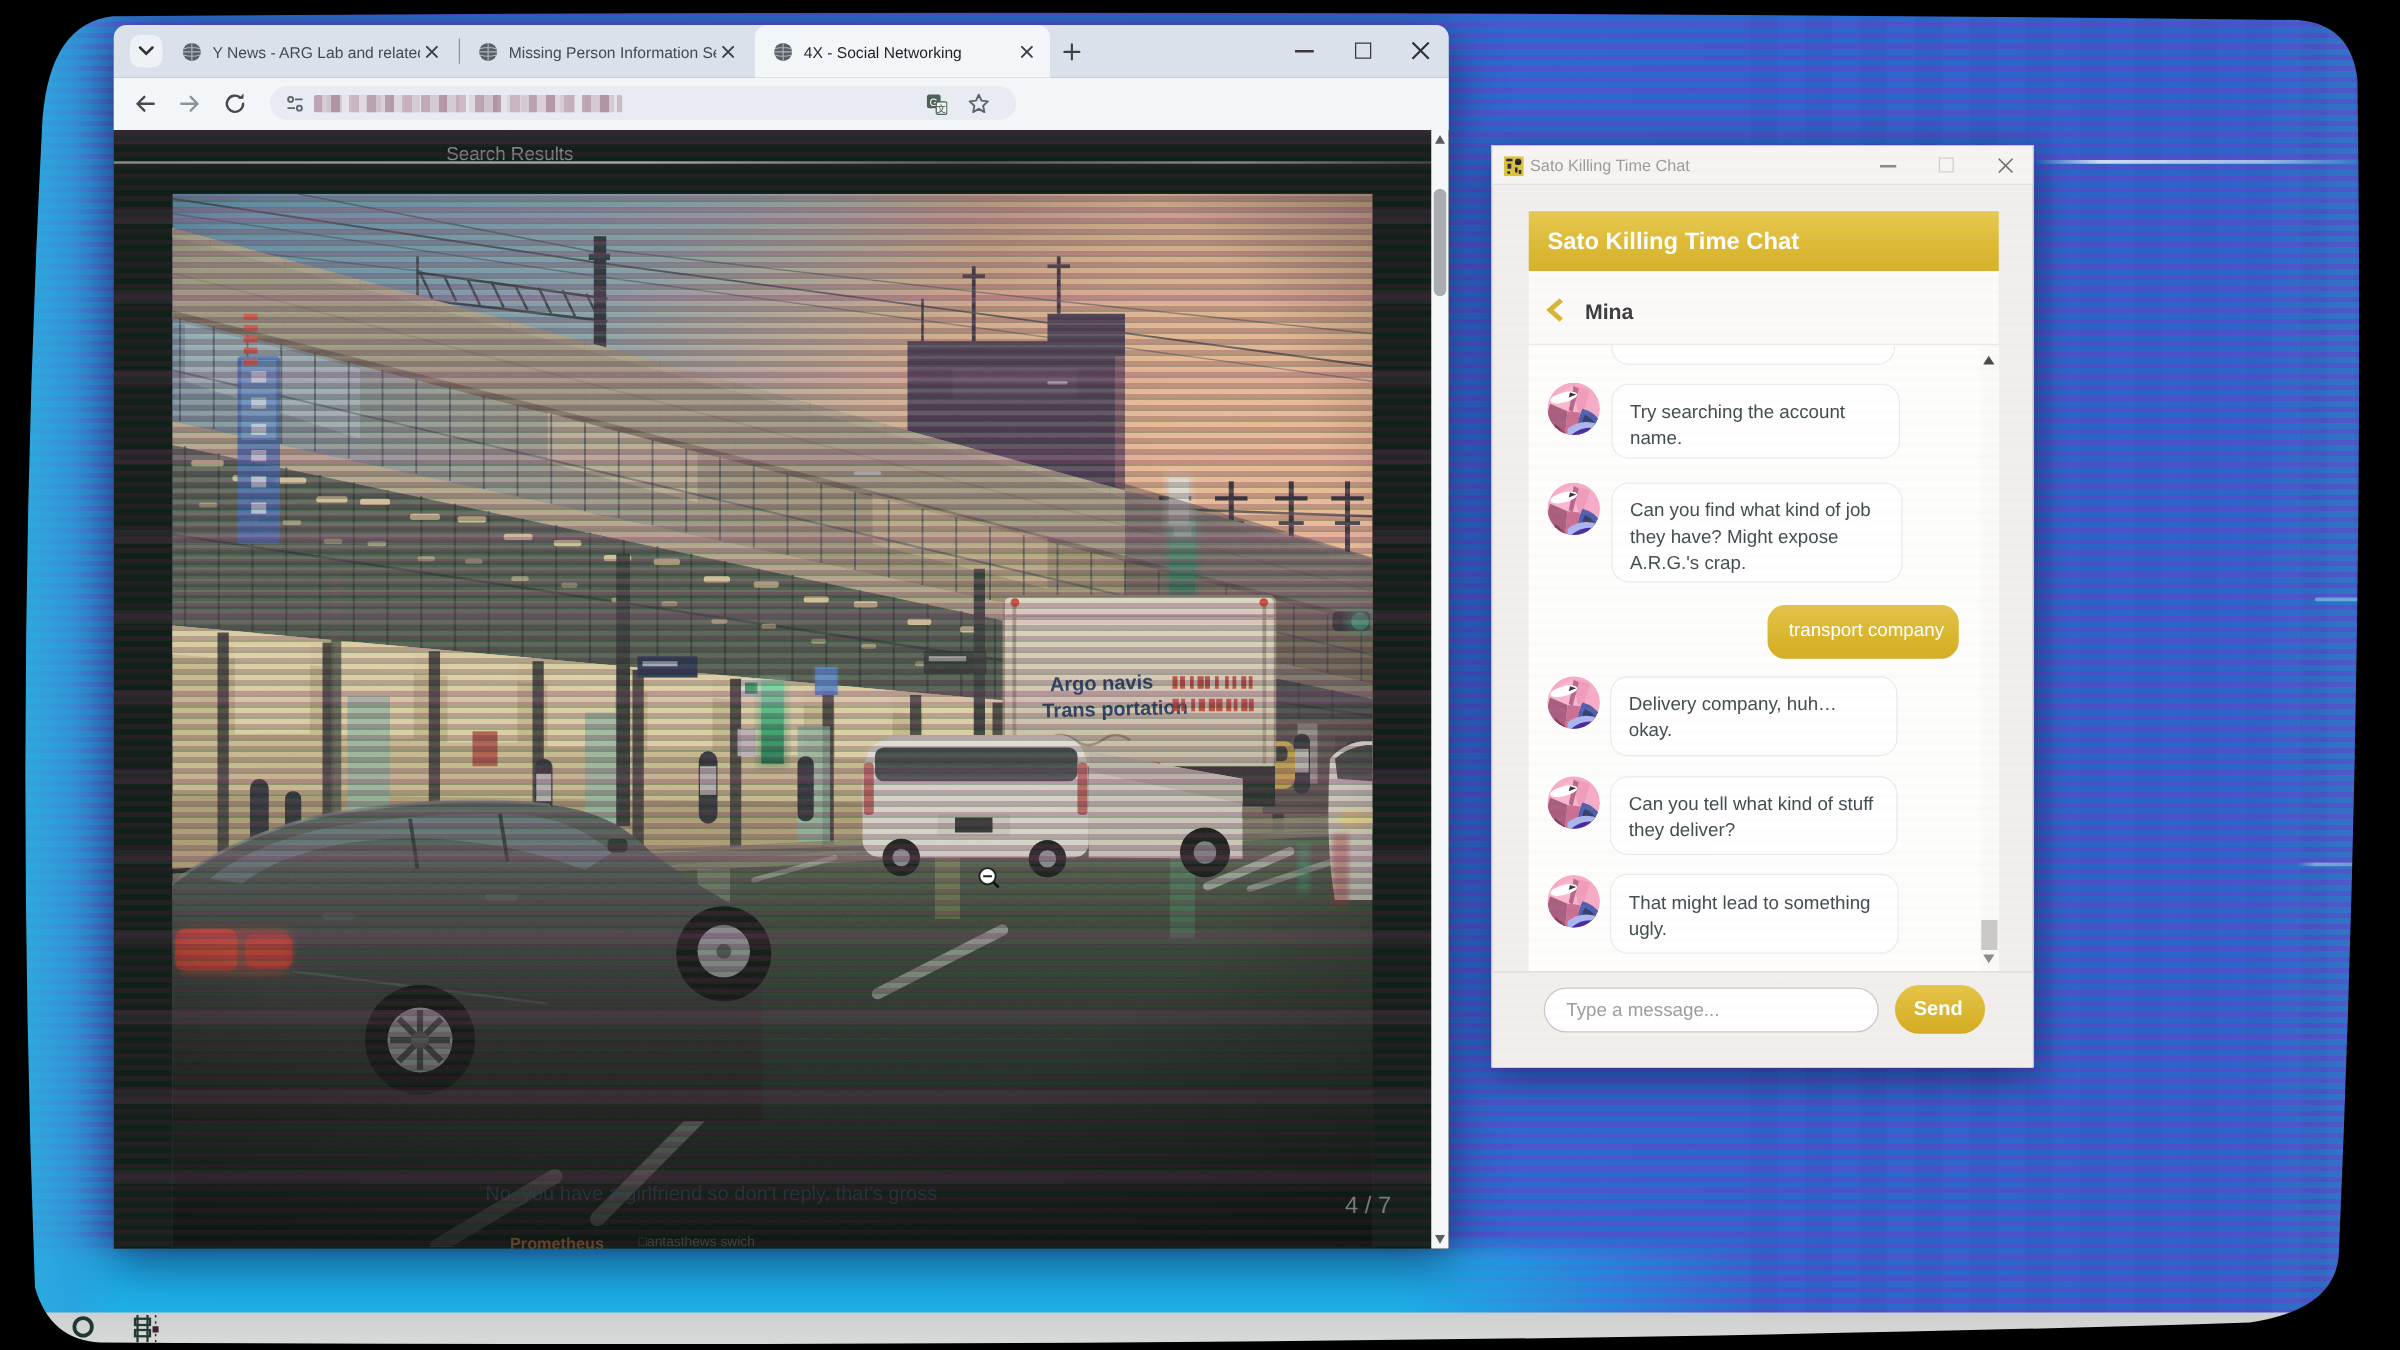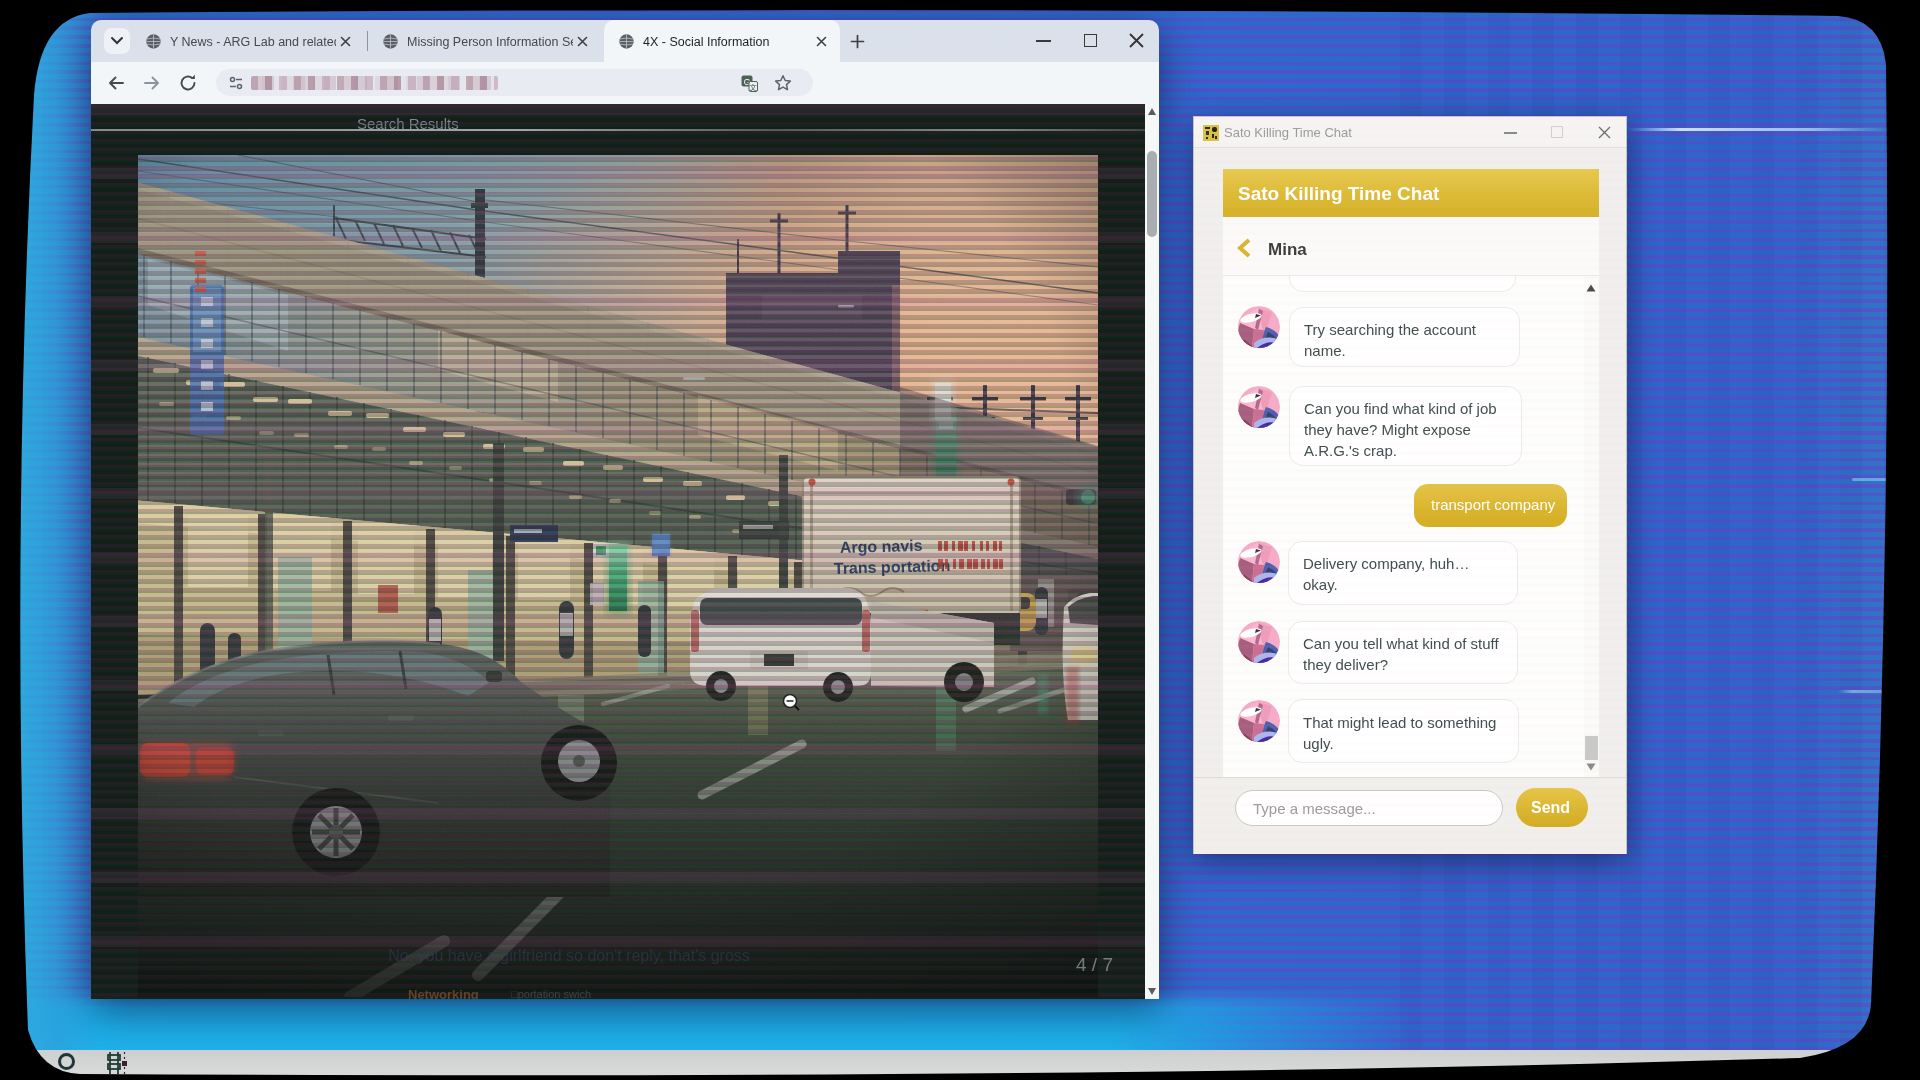--- a/index.html
+++ b/index.html
@@ -126,21 +126,21 @@
       <div class="abs tabtitle" style="left:316px;top:15px;width:166px;">Missing Person Information Sea</div>
       <svg class="abs" style="left:486px;top:16px" width="11" height="11" viewBox="0 0 11 11">
           <path d="M1.5 1.5 L9.5 9.5 M9.5 1.5 L1.5 9.5" stroke="#3c4043" stroke-width="1.6" stroke-linecap="round"></path>
         </svg>
 
       <div class="abs" style="left:513px;top:0px;width:236px;height:42px;background:#f3f6f9;border-radius:10px 10px 0 0;"></div>
       <svg class="abs globe" style="left:527px;top:13px" width="17" height="17" viewBox="0 0 17 17">
           <circle cx="8.5" cy="8.5" r="7.2" fill="#585f66"></circle>
           <path d="M2 6 Q8.5 4 15 6 M2 11 Q8.5 13 15 11 M8.5 1.4 V15.6 M1.4 8.5 H15.6" stroke="#c8ccd0" stroke-width="0.9" fill="none" opacity="0.8"></path>
         </svg>
-      <div class="abs tabtitle" style="left:552px;top:15px;width:160px;color:#1f2125;">4X - Social Information</div>
+      <div class="abs tabtitle" style="left:552px;top:15px;width:160px;color:#1f2125;">4X - Social Networking</div>
       <svg class="abs" style="left:725px;top:16px" width="11" height="11" viewBox="0 0 11 11">
           <path d="M1.5 1.5 L9.5 9.5 M9.5 1.5 L1.5 9.5" stroke="#3c4043" stroke-width="1.6" stroke-linecap="round"></path>
         </svg>
       <svg class="abs" style="left:759px;top:14px" width="15" height="15" viewBox="0 0 15 15">
           <path d="M7.5 1.5 V13.5 M1.5 7.5 H13.5" stroke="#3c4043" stroke-width="1.7" stroke-linecap="round"></path>
         </svg>
 
       <div class="abs" style="left:945px;top:20px;width:15px;height:1.8px;background:#3a3a3a;"></div>
       <div class="abs" style="left:993px;top:14px;width:13px;height:13px;border:1.8px solid #3a3a3a;"></div>
       <svg class="abs" style="left:1038px;top:13px" width="15" height="15" viewBox="0 0 15 15">
@@ -770,22 +770,22 @@
 </g>
 <rect x="0" y="0" width="960" height="842" fill="none" filter="url(#nz)"></rect>
 <rect x="0" y="0" width="960" height="842" fill="url(#vig)"></rect>
 <rect x="0" y="0" width="960" height="842" fill="url(#botdark)"></rect>
 </svg>
       <div class="abs" id="cscan1"></div>
       <div class="abs" id="cscan2"></div>
       <div class="abs" style="left:0;top:25px;width:1054px;height:2px;background:linear-gradient(90deg,rgba(215,225,230,.55),rgba(215,225,230,.7) 40%,rgba(215,225,230,.3) 65%,rgba(215,225,230,.55) 85%,rgba(215,225,230,.2));"></div>
       <div class="abs" style="left:0;top:843px;width:956px;text-align:center;font-size:16px;color:rgba(62,62,92,.52);">No, you have a girlfriend so don't reply, that's gross</div>
       <div class="abs" style="left:985px;top:850px;font-size:19px;color:rgba(140,150,150,.8);">4 / 7</div>
-      <div class="abs" style="left:317px;top:883px;font-size:13px;font-weight:bold;color:rgba(172,106,56,.5);">Networking</div>
-      <div class="abs" style="left:420px;top:884px;font-size:11px;color:rgba(120,150,120,.35);">□portation  swich</div>
+      <div class="abs" style="left:317px;top:883px;font-size:13px;font-weight:bold;color:rgba(172,106,56,.5);">Prometheus</div>
+      <div class="abs" style="left:420px;top:884px;font-size:11px;color:rgba(120,150,120,.35);">□antasthews  swich</div>
 
       <svg class="abs" style="left:690px;top:588px" width="22" height="22" viewBox="0 0 22 22">
           <circle cx="9" cy="9" r="6.5" fill="#fff" stroke="#222" stroke-width="1.5"></circle>
           <line x1="5.5" y1="9" x2="12.5" y2="9" stroke="#222" stroke-width="1.5"></line>
           <line x1="14" y1="14" x2="18" y2="18" stroke="#111" stroke-width="2"></line>
         </svg>
 
       <div class="abs" style="left:1054px;top:0;width:14px;height:895px;background:#f6f7f7;"></div>
       <svg class="abs" style="left:1054px;top:2px" width="14" height="12" viewBox="0 0 14 12">
           <path d="M7 2 L11 9 H3 Z" fill="#5a5d60"></path>

